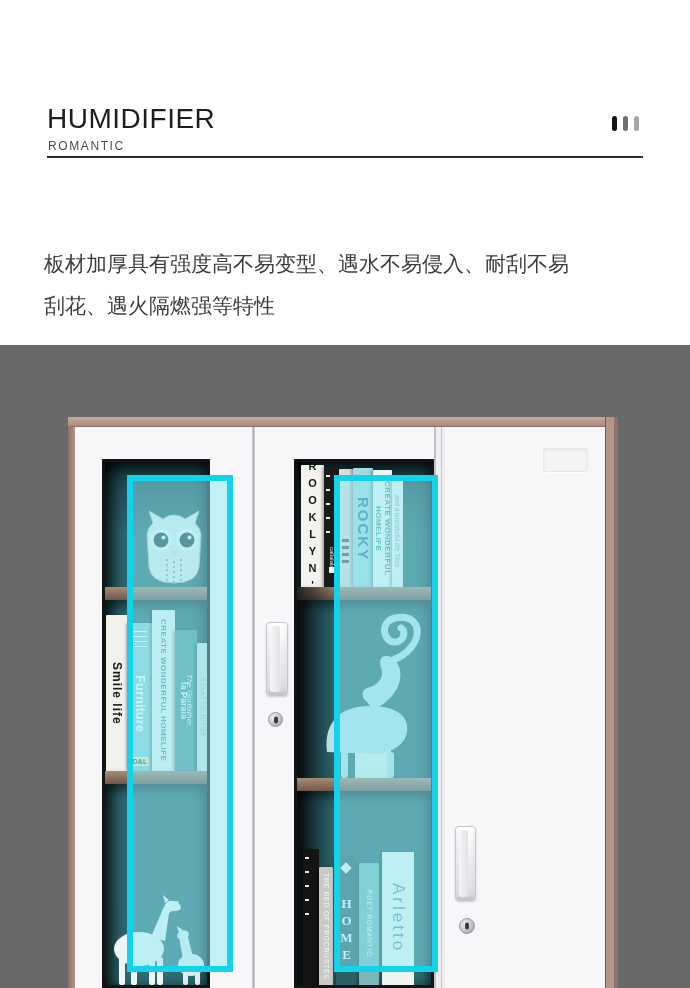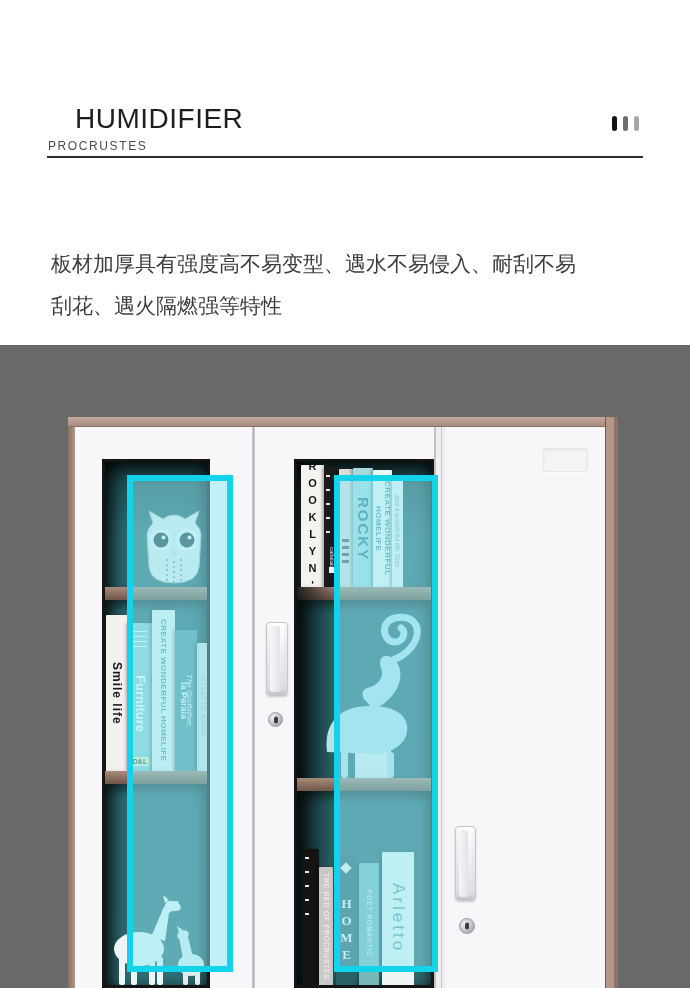--- a/index.html
+++ b/index.html
@@ -1,26 +1,26 @@
 <!DOCTYPE html>
 <html><head>
 <meta charset="utf-8">
 <style>
   * { box-sizing: border-box; margin: 0; padding: 0; }
   body { background:#fff; font-family:"Liberation Sans", sans-serif; }
   #stage { position:relative; width:690px; height:988px; background:#fff; overflow:hidden; }
 
   
-  .en-title { position:absolute; left:47px; top:103px; font-size:28px; font-weight:500; color:#1e1e1e; letter-spacing:.5px;margin-left:28px; }
+  .en-title { position:absolute; left:47px; top:103px; font-size:28px; font-weight:500; color:#1e1e1e; letter-spacing:.5px; }
   .en-sub   { position:absolute; left:48px; top:139px; font-size:12px; color:#4c4c4c; letter-spacing:1.6px; }
   .bars { position:absolute; left:612px; top:116px; display:flex; gap:6px; }
   .bars i { display:block; width:5px; height:15px; border-radius:3px; }
   .rule { position:absolute; left:47px; top:156px; width:596px; height:2px; background:#2d2d2d; }
   .zh-head { position:absolute; left:44px; top:174px; font-size:42px; font-weight:700; color:#0b0b0b; }
-  .zh-body { position:absolute; left:51px; top:243px; width:618px; font-size:21px; line-height:42px; color:#3c3c3c; white-space:pre-line; }
+  .zh-body { position:absolute; left:44px; top:243px; width:618px; font-size:21px; line-height:42px; color:#3c3c3c; white-space:pre-line; }
 
   
   .photo { position:absolute; left:0; top:345px; width:690px; height:643px; background:#696969; }
   .photo > div { position:absolute; }
 
   .cab-top   { left:68px; top:72px; width:550px; height:10px; background:linear-gradient(180deg,#c6aa9e,#a98c80); border-bottom:1px solid #8c7166; }
   .cab-left  { left:68px; top:82px; width:7px; height:561px; background:linear-gradient(90deg,#8a7065,#b49689); }
   .cab-right { left:605px; top:72px; width:13px; height:571px; background:linear-gradient(90deg,#6b5a52 0 1px,#b59789 1px 9px,#8e7468 9px 13px); }
   .doors { left:75px; top:82px; width:530px; height:561px; background:#f7f6f8; }
   .gap1 { left:252px; top:82px; width:3px; height:561px; background:linear-gradient(90deg,#d6d4d8,#b2b0b4,#dddbdf); }
@@ -89,21 +89,21 @@
         background:rgba(141,233,245,.5); z-index:50; }
   .hl-left { left:127px; width:106px; }
   .hl-mid  { left:334px; width:104px; }
 </style>
 </head>
 <body>
 
 <div id="stage">
 
   <div class="en-title">HUMIDIFIER</div>
-  <div class="en-sub">PROCRUSTES</div>
+  <div class="en-sub">ROMANTIC</div>
   <div class="bars">
     <i style="background: rgb(20, 20, 20);"></i>
     <i style="background: rgb(110, 110, 110);"></i>
     <i style="background: rgb(166, 166, 166);"></i>
   </div>
   <div class="rule"></div>
 
   <p class="zh-body">板材加厚具有强度高不易变型、遇水不易侵入、耐刮不易
 刮花、遇火隔燃强等特性</p>
 

